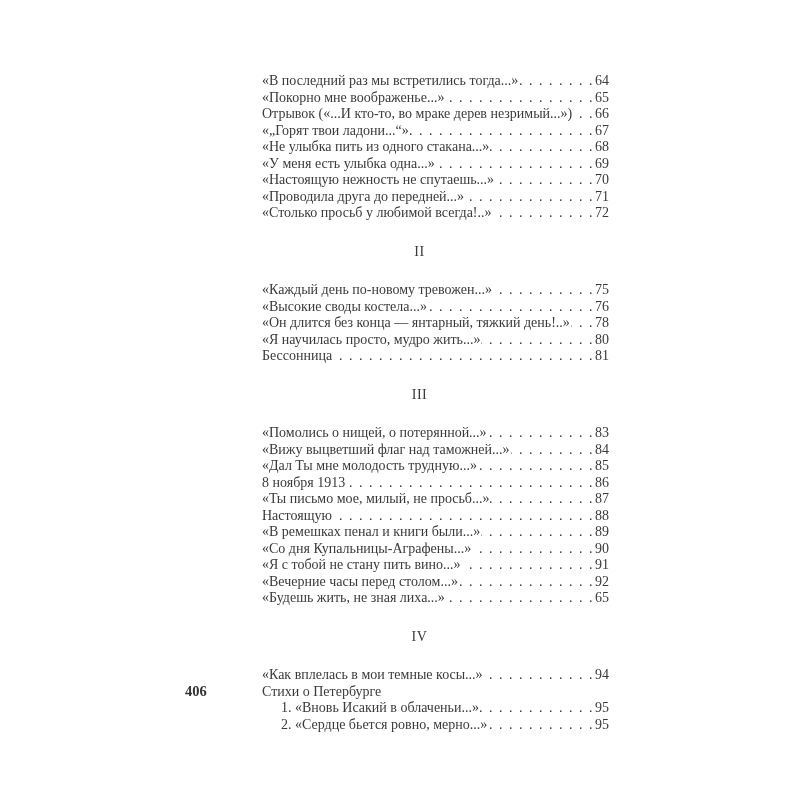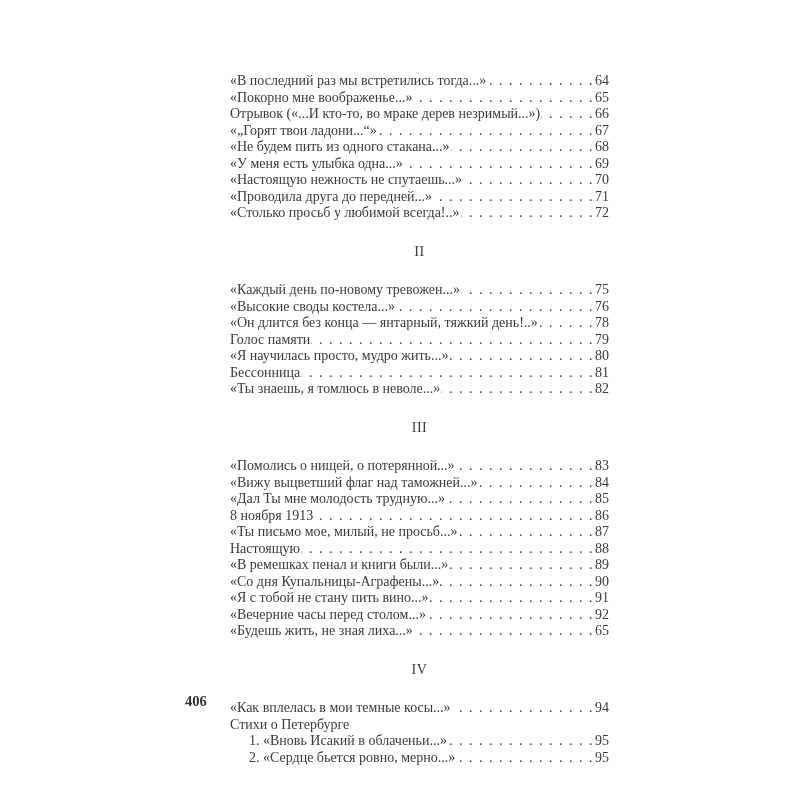--- a/index.html
+++ b/index.html
@@ -28,20 +28,21 @@
     line-height: 16.5px;
     margin: 22px 0;
     letter-spacing: 0.5px;
   }
   .toc-line {
     display: flex;
     align-items: flex-start;
     line-height: 16.5px;
     height: 16.5px;
     white-space: nowrap;
+    margin-left: 32px;
   }
   .toc-line.indented {
     padding-left: 19px;
   }
   .toc-title {
     flex: 0 0 auto;
   }
   .toc-dots {
     flex: 1 1 auto;
     overflow: hidden;
@@ -57,21 +58,20 @@
     flex: 0 0 auto;
   }
   .folio {
     position: absolute;
     left: 185px;
     top: 683px;
     line-height: 16.5px;
     font-size: 14.5px;
     font-weight: bold;
     color: #333333;
-    margin-top: 10px;
   }
 </style>
 </head>
 <body>
 
 <div class="book-page">
   <div class="toc" id="toc">
       <div class="toc-line">
         <span class="toc-title">«В последний раз мы встретились тогда...»</span>
         <span class="toc-dots"></span>
@@ -86,21 +86,21 @@
         <span class="toc-title">Отрывок («...И кто-то, во мраке дерев незримый...»)</span>
         <span class="toc-dots"></span>
         <span class="toc-page-num">66</span>
       </div>
       <div class="toc-line">
         <span class="toc-title">«„Горят твои ладони...“»</span>
         <span class="toc-dots"></span>
         <span class="toc-page-num">67</span>
       </div>
       <div class="toc-line">
-        <span class="toc-title">«Не будем пить из одного стакана...»</span>
+        <span class="toc-title">«Не улыбка пить из одного стакана...»</span>
         <span class="toc-dots"></span>
         <span class="toc-page-num">68</span>
       </div>
       <div class="toc-line">
         <span class="toc-title">«У меня есть улыбка одна...»</span>
         <span class="toc-dots"></span>
         <span class="toc-page-num">69</span>
       </div>
       <div class="toc-line">
         <span class="toc-title">«Настоящую нежность не спутаешь...»</span>
@@ -127,38 +127,28 @@
         <span class="toc-title">«Высокие своды костела...»</span>
         <span class="toc-dots"></span>
         <span class="toc-page-num">76</span>
       </div>
       <div class="toc-line">
         <span class="toc-title">«Он длится без конца — янтарный, тяжкий день!..»</span>
         <span class="toc-dots"></span>
         <span class="toc-page-num">78</span>
       </div>
       <div class="toc-line">
-        <span class="toc-title">Голос памяти</span>
-        <span class="toc-dots"></span>
-        <span class="toc-page-num">79</span>
-      </div>
-      <div class="toc-line">
         <span class="toc-title">«Я научилась просто, мудро жить...»</span>
         <span class="toc-dots"></span>
         <span class="toc-page-num">80</span>
       </div>
       <div class="toc-line">
         <span class="toc-title">Бессонница</span>
         <span class="toc-dots"></span>
         <span class="toc-page-num">81</span>
-      </div>
-      <div class="toc-line">
-        <span class="toc-title">«Ты знаешь, я томлюсь в неволе...»</span>
-        <span class="toc-dots"></span>
-        <span class="toc-page-num">82</span>
       </div>
       <div class="toc-section-header">III</div>
       <div class="toc-line">
         <span class="toc-title">«Помолись о нищей, о потерянной...»</span>
         <span class="toc-dots"></span>
         <span class="toc-page-num">83</span>
       </div>
       <div class="toc-line">
         <span class="toc-title">«Вижу выцветший флаг над таможней...»</span>
         <span class="toc-dots"></span>

